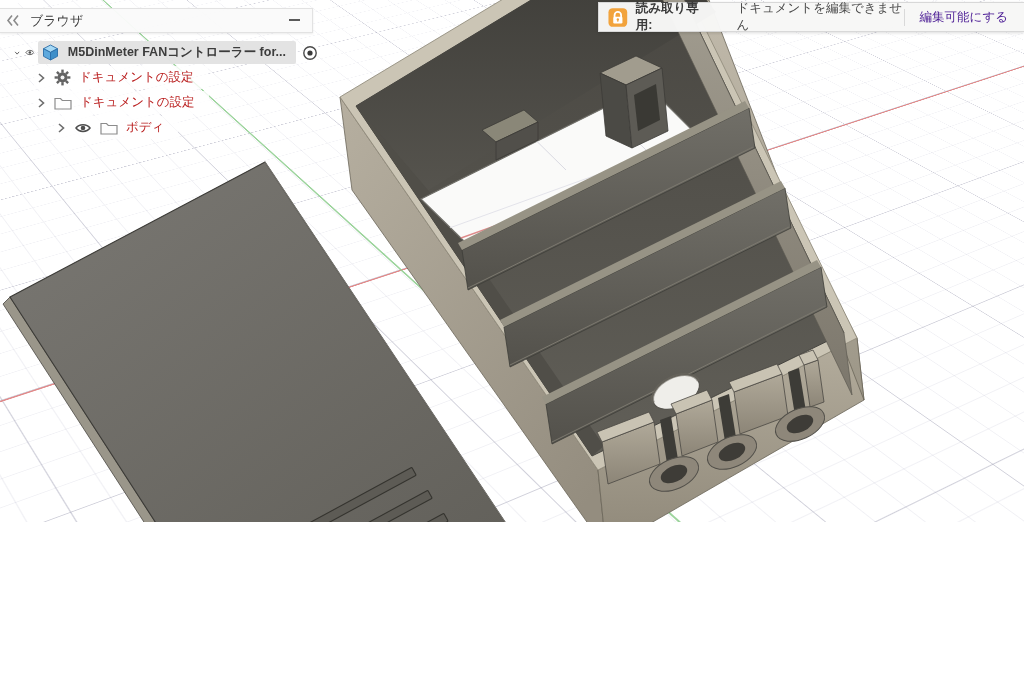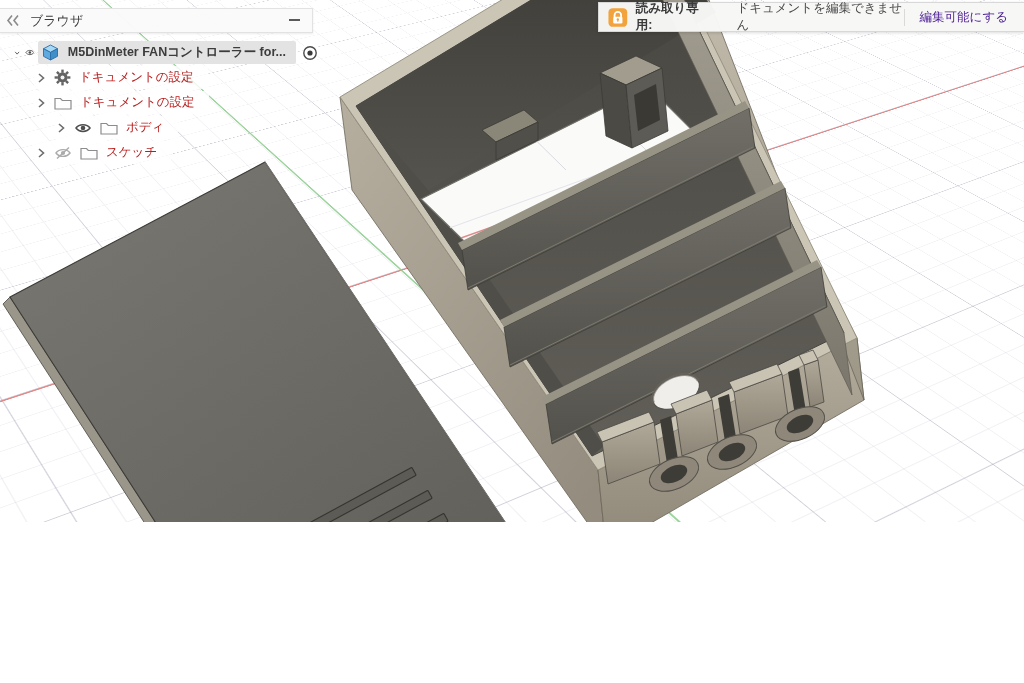--- a/index.html
+++ b/index.html
@@ -307,39 +307,20 @@
           </svg>
           <span class="sp8"></span>
           <svg class="ico" width="18" height="14" viewBox="0 0 18 14">
             <path d="M1,2.5 h5.5 l1.8,2 H17 V13 H1 Z" fill="#fefefe" stroke="#8c8c8c" stroke-width="1.2"></path>
           </svg>
           <span class="sp8"></span>
           <span class="lbl">ボディ</span>
         </span>
       </div>
 
-      <div class="trow" style="padding-left:34px;">
-        <span class="pill">
-          <svg class="ico" width="10" height="12" viewBox="0 0 10 12">
-            <polyline points="3,2 7.5,6 3,10" fill="none" stroke="#6e6e6e" stroke-width="1.6"></polyline>
-          </svg>
-          <span class="sp8"></span>
-          <svg class="ico" width="18" height="14" viewBox="0 0 18 14">
-            <path d="M2,7 C5,2.5 13,2.5 16,7 C13,11.5 5,11.5 2,7 Z" fill="none" stroke="#ababab" stroke-width="1.4"></path>
-            <circle cx="9" cy="7" r="2.1" fill="#ababab"></circle>
-            <line x1="3" y1="12.5" x2="15" y2="1.5" stroke="#ababab" stroke-width="1.4"></line>
-          </svg>
-          <span class="sp8"></span>
-          <svg class="ico" width="18" height="14" viewBox="0 0 18 14">
-            <path d="M1,2.5 h5.5 l1.8,2 H17 V13 H1 Z" fill="#fefefe" stroke="#8c8c8c" stroke-width="1.2"></path>
-          </svg>
-          <span class="sp8"></span>
-          <span class="lbl">スケッチ</span>
-        </span>
-      </div>
     </div>
   </div>
 
   <div class="banner">
     <svg class="banner-lock" width="21" height="21" viewBox="0 0 21 21">
       <rect x="0.5" y="0.5" width="20" height="20" rx="4.5" fill="#f2a33c"></rect>
       <path d="M7,10 V8 a3.5,3.5 0 0 1 7,0 V10" fill="none" stroke="#ffffff" stroke-width="1.9"></path>
       <rect x="5.6" y="9.8" width="9.8" height="7" rx="1.3" fill="#ffffff"></rect>
       <circle cx="10.5" cy="12.6" r="1.25" fill="#f2a33c"></circle>
       <rect x="10" y="13" width="1" height="2.2" fill="#f2a33c"></rect>

